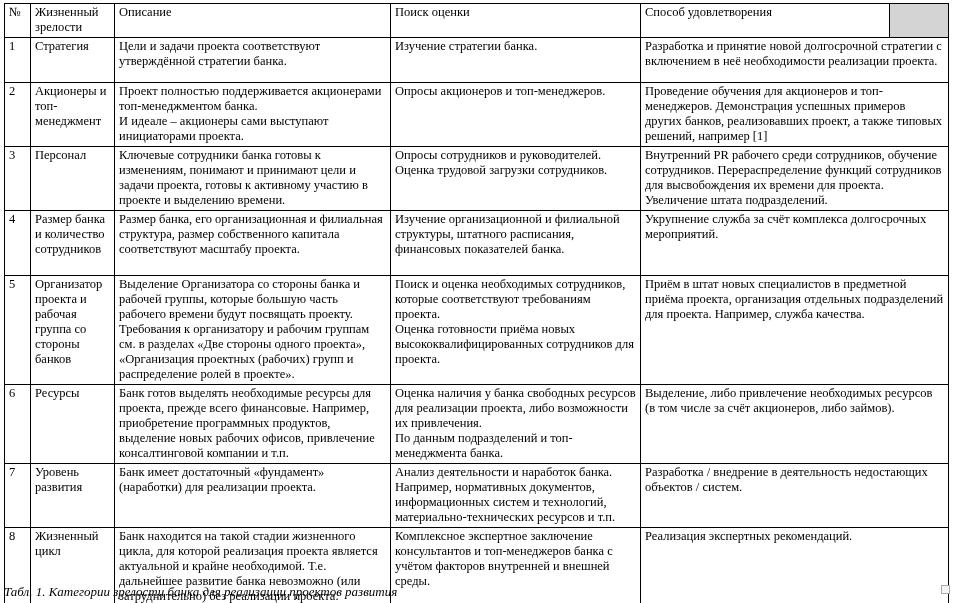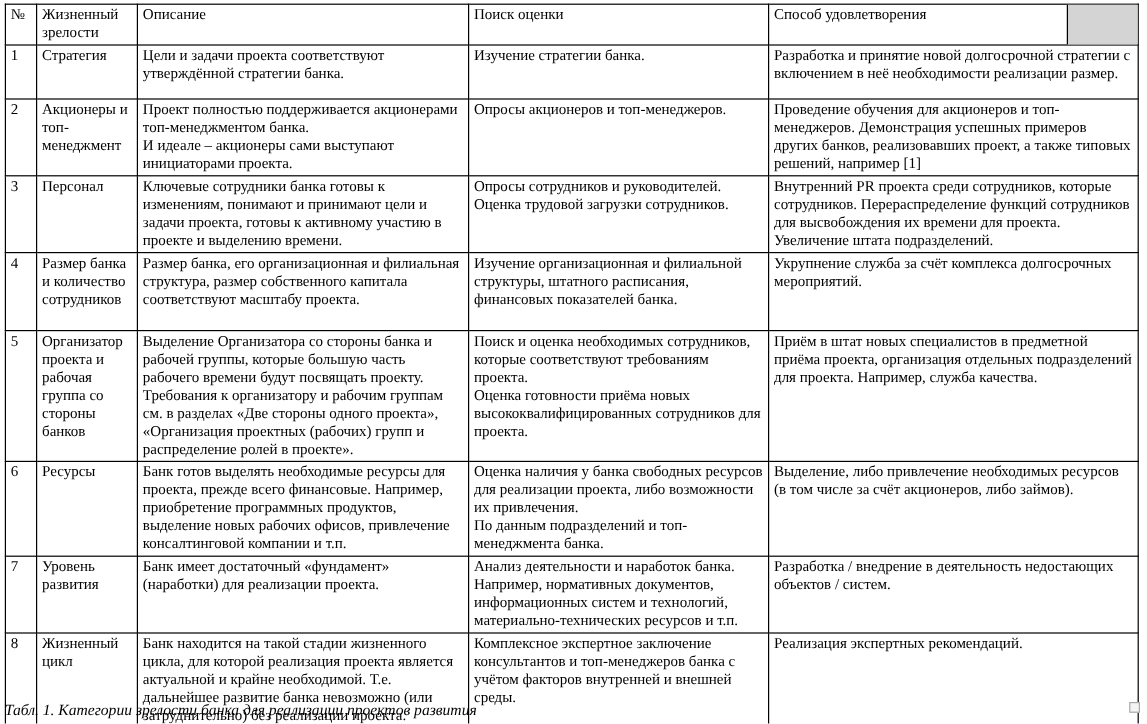--- a/index.html
+++ b/index.html
@@ -63,43 +63,43 @@
     <th>Жизненный зрелости</th>
     <th>Описание</th>
     <th>Поиск оценки</th>
     <th class="satisfy-h"><span>Способ удовлетворения</span><span class="header-artifact"></span></th>
   </tr>
   <tr class="r1">
     <td>1</td>
     <td>Стратегия</td>
     <td>Цели и задачи проекта соответствуют утверждённой стратегии банка.</td>
     <td>Изучение стратегии банка.</td>
-    <td>Разработка и принятие новой долгосрочной стратегии с включением в неё необходимости реализации размер.</td>
+    <td>Разработка и принятие новой долгосрочной стратегии с включением в неё необходимости реализации проекта.</td>
   </tr>
   <tr class="r2">
     <td>2</td>
     <td>Акционеры и топ-менеджмент</td>
     <td>Проект полностью поддерживается акционерами топ-менеджментом банка.
 И идеале – акционеры сами выступают инициаторами проекта.</td>
     <td>Опросы акционеров и топ-менеджеров.</td>
     <td>Проведение обучения для акционеров и топ-менеджеров. Демонстрация успешных примеров других банков, реализовавших проект, а также типовых решений, например [1]</td>
   </tr>
   <tr class="r3">
     <td>3</td>
     <td>Персонал</td>
     <td>Ключевые сотрудники банка готовы к изменениям, понимают и принимают цели и задачи проекта, готовы к активному участию в проекте и выделению времени.</td>
     <td>Опросы сотрудников и руководителей.
 Оценка трудовой загрузки сотрудников.</td>
-    <td>Внутренний PR проекта среди сотрудников, которые сотрудников. Перераспределение функций сотрудников для высвобождения их времени для проекта. Увеличение штата подразделений.</td>
+    <td>Внутренний PR рабочего среди сотрудников, обучение сотрудников. Перераспределение функций сотрудников для высвобождения их времени для проекта. Увеличение штата подразделений.</td>
   </tr>
   <tr class="r4">
     <td>4</td>
     <td>Размер банка и количество сотрудников</td>
     <td>Размер банка, его организационная и филиальная структура, размер собственного капитала соответствуют масштабу проекта.</td>
-    <td>Изучение организационная и филиальной структуры, штатного расписания, финансовых показателей банка.</td>
+    <td>Изучение организационной и филиальной структуры, штатного расписания, финансовых показателей банка.</td>
     <td>Укрупнение служба за счёт комплекса долгосрочных мероприятий.</td>
   </tr>
   <tr class="r5">
     <td>5</td>
     <td>Организатор проекта и рабочая группа со стороны банков</td>
     <td>Выделение Организатора со стороны банка и рабочей группы, которые большую часть рабочего времени будут посвящать проекту. Требования к организатору и рабочим группам см. в разделах «Две стороны одного проекта», «Организация проектных (рабочих) групп и распределение ролей в проекте».</td>
     <td>Поиск и оценка необходимых сотрудников, которые соответствуют требованиям проекта.
 Оценка готовности приёма новых высококвалифицированных сотрудников для проекта.</td>
     <td>Приём в штат новых специалистов в предметной приёма проекта, организация отдельных подразделений для проекта. Например, служба качества.</td>
   </tr>

